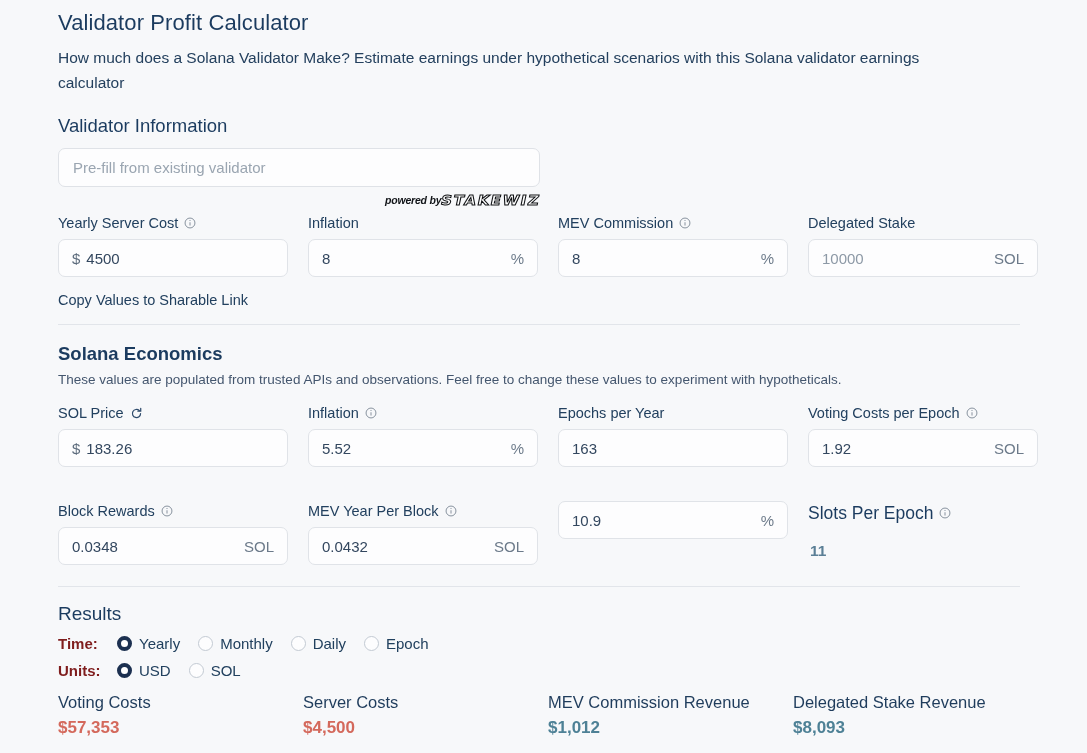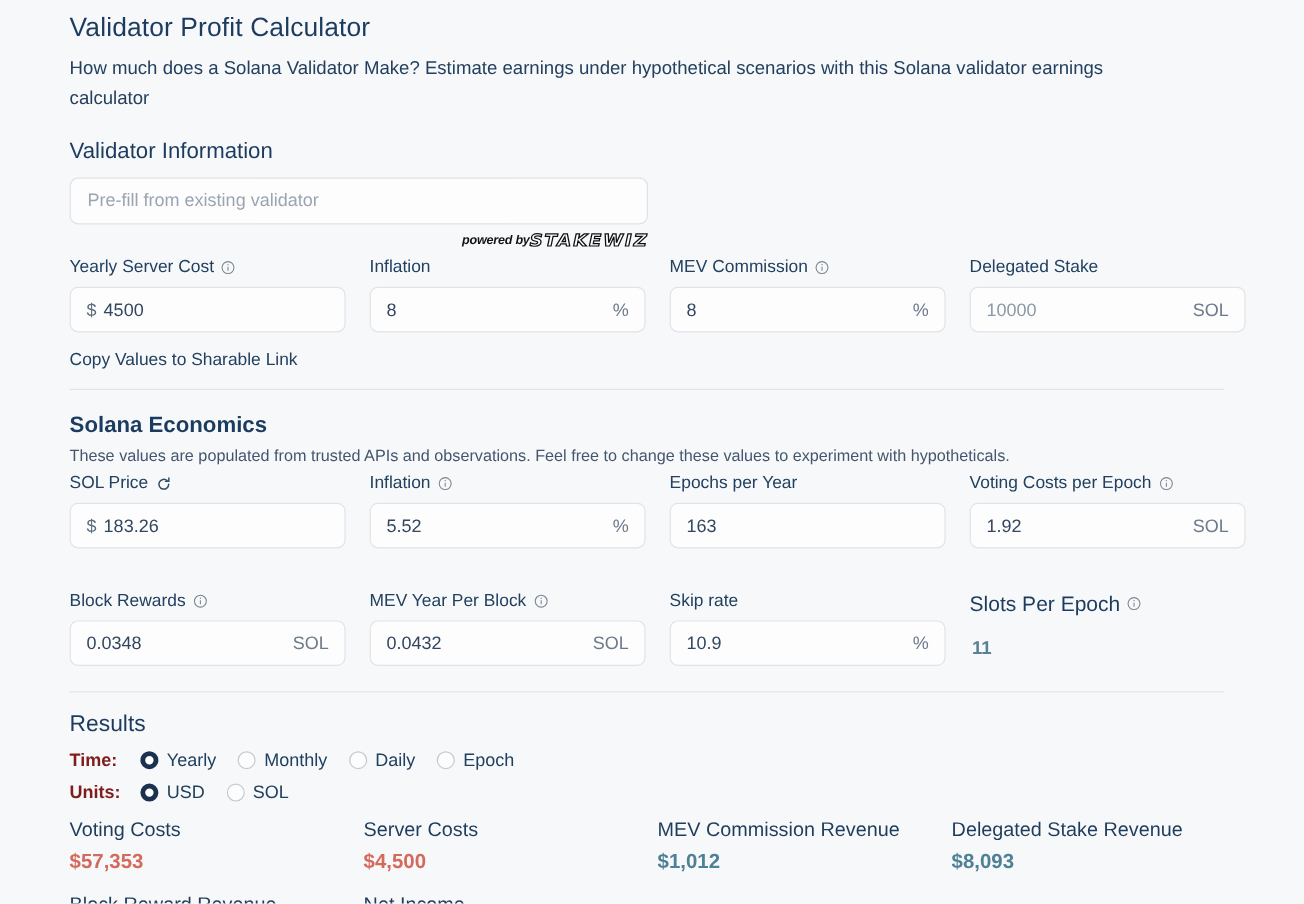--- a/index.html
+++ b/index.html
@@ -44,21 +44,21 @@
     font-weight: 400;
     color: #1b3b5f;
     line-height: 26px;
     margin-bottom: 9px;
   }
   .section-title.tight { margin-bottom: 3px; font-weight: bold; }
   .section-sub {
     font-size: 13.5px;
     color: #44566e;
     line-height: 19px;
-    margin-bottom: 4px;
+    margin-bottom: 14px;
   }
 
   .divider {
     height: 1px;
     background: #e2e5ea;
     margin: 14px 0 16px 0;
     width: 962px;
   }
 
   
@@ -431,23 +431,20 @@
               <circle cx="8" cy="4.7" r="0.75" fill="currentColor" stroke="none"></circle>
             </svg>
           </span>
         </div>
         <div class="input-shell">
           <input type="text" value="0.0432" style="">
           <span class="suffix">SOL</span>
         </div>
       </div>
       <div class="field">
-        <div class="field-label">
-          <span>Skip rate</span>
-        </div>
         <div class="input-shell">
           <input type="text" value="10.9" style="">
           <span class="suffix">%</span>
         </div>
       </div>
       <div class="field">
         <div class="field-label big">
           <span>Slots Per Epoch</span>
           <span class="info-icon">
             <svg viewBox="0 0 16 16" fill="none" stroke="currentColor" stroke-width="1.2">

